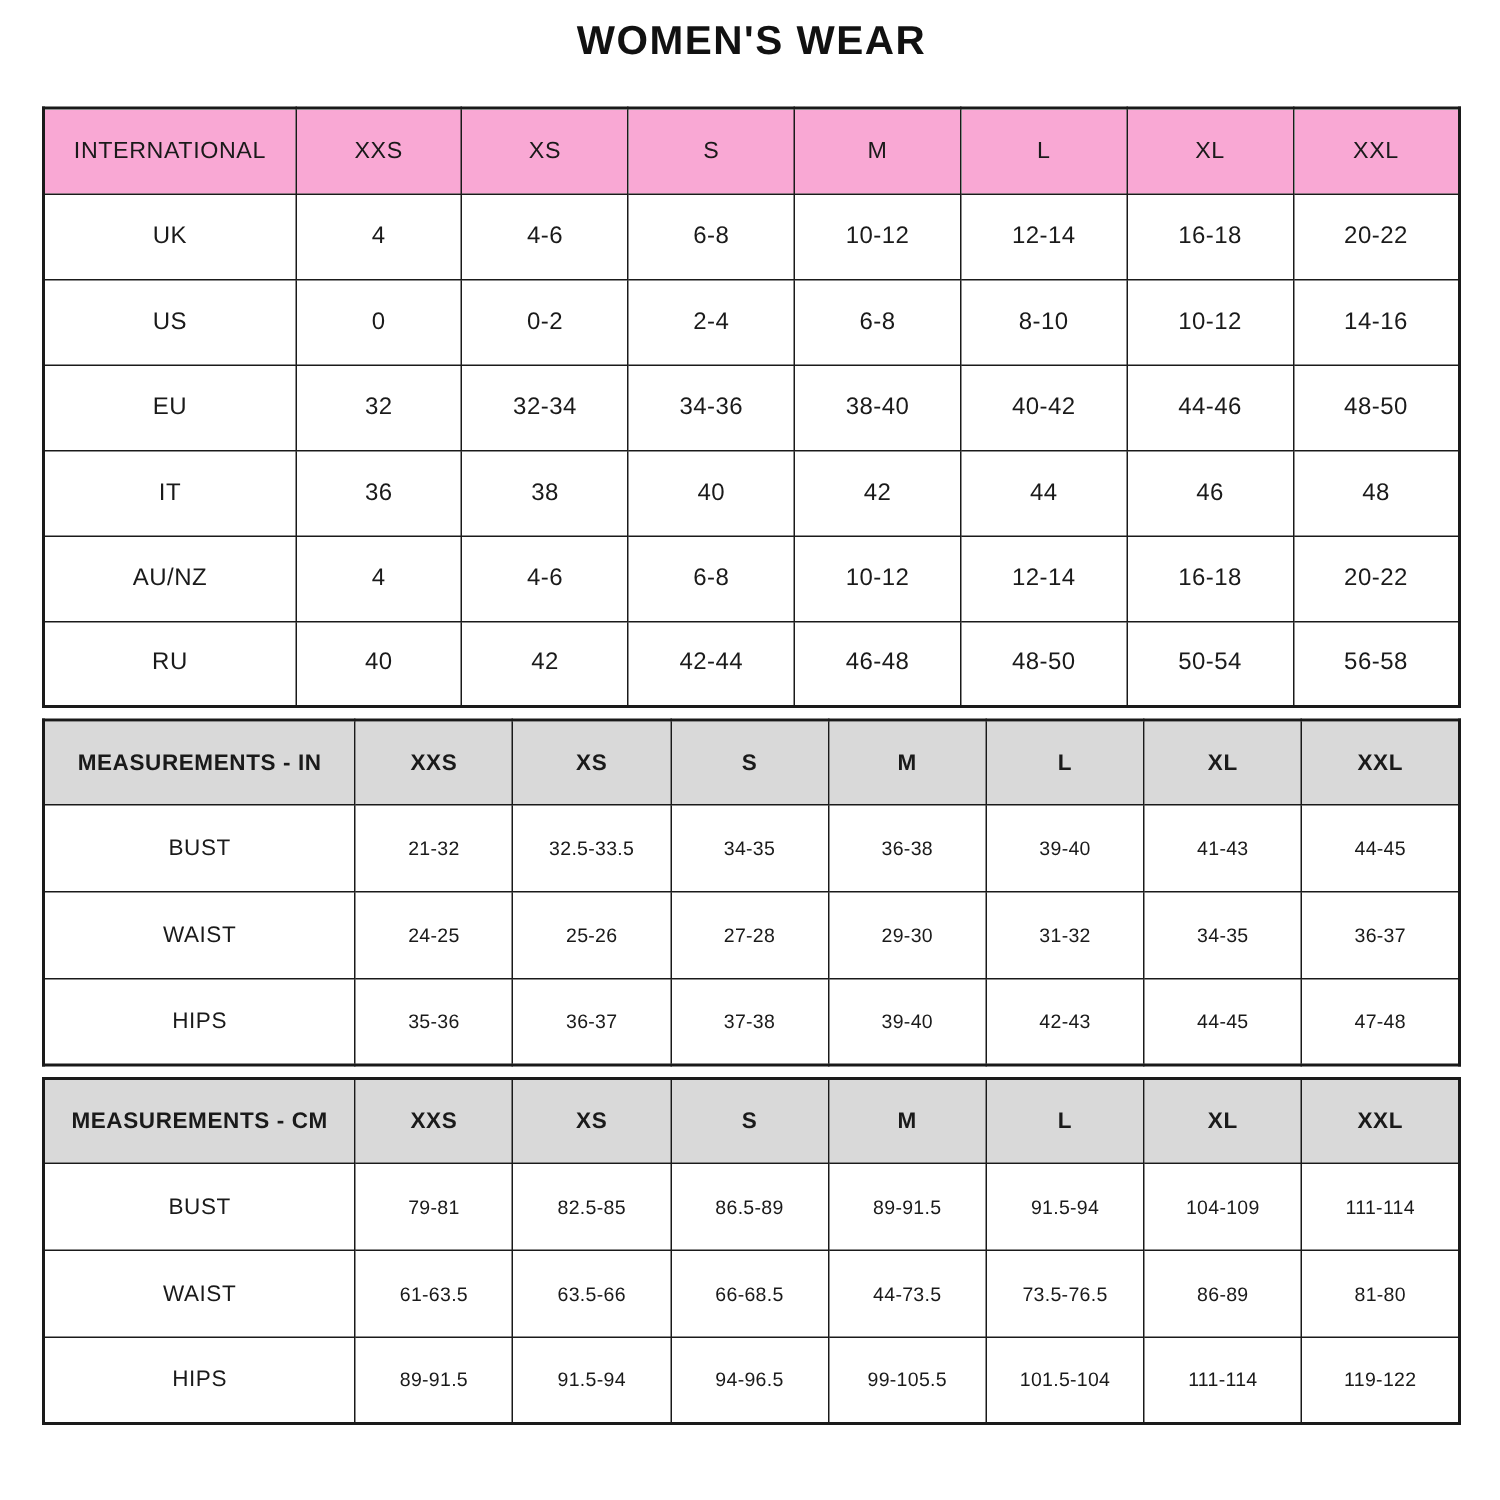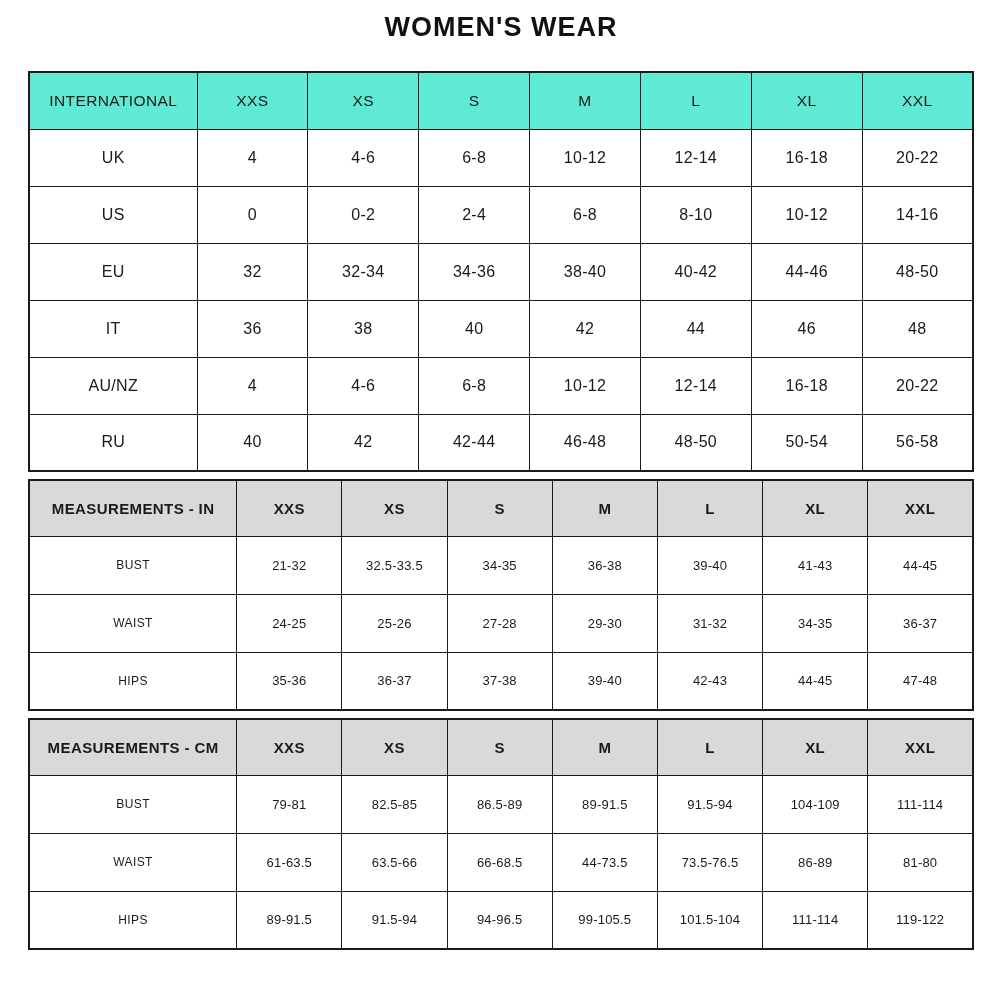--- a/index.html
+++ b/index.html
@@ -39,36 +39,36 @@
     height: 52px;
     font-size: 15.5px;
     font-weight: 700;
     letter-spacing: 0.6px;
   }
   .tbl-size .header-row th {
     height: 57px;
     font-weight: 400;
     font-size: 15.5px;
     letter-spacing: 0.4px;
-    background: #5eead4;
+    background: #f9a8d4;
   }
   .tbl-size td { height: 57px; font-size: 16px; letter-spacing: 0.3px; font-weight: 400; }
   .tbl-size td.row-label { font-size: 16px; }
   .col-label-a { width: 17.8%; }
   
   .tbl-meas .header-row th {
     background: #d9d9d9;
     height: 56px;
     font-size: 15px;
     font-weight: 700;
     letter-spacing: 0.4px;
     margin-left: 48px;
   }
   .tbl-meas td { height: 58px; font-size: 13px; letter-spacing: 0.2px; font-weight: 400; }
-  .tbl-meas td.row-label { font-size: 12px; letter-spacing: 0.4px; }
+  .tbl-meas td.row-label { font-size: 15px; letter-spacing: 0.4px; }
   .col-label-b { width: 22%; }
 </style>
 </head>
 <body>
 
 <div class="page">
 
   <div class="page-title">WOMEN'S WEAR</div>
 
   <table class="tbl-size">

